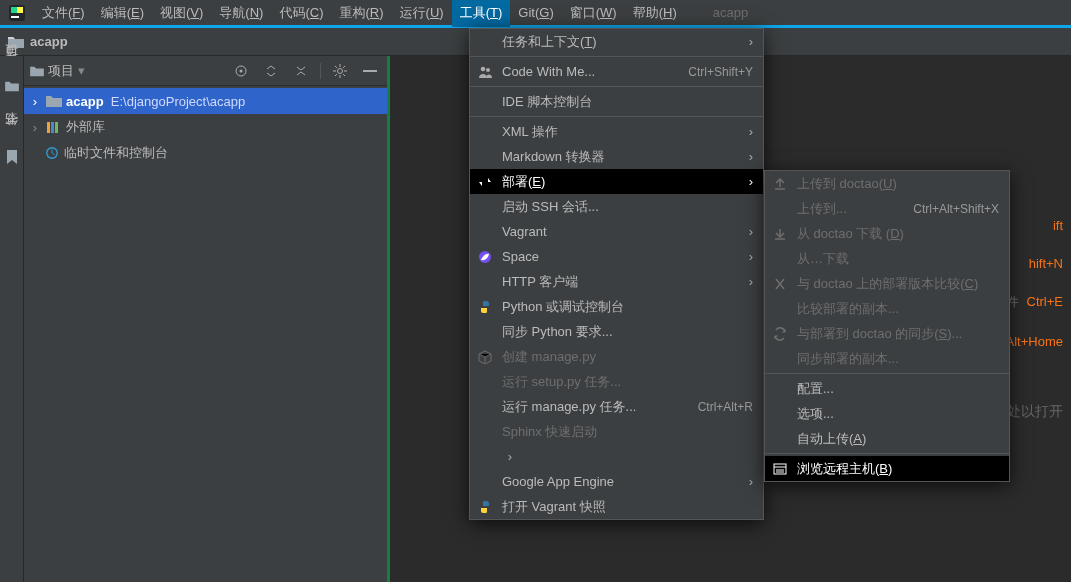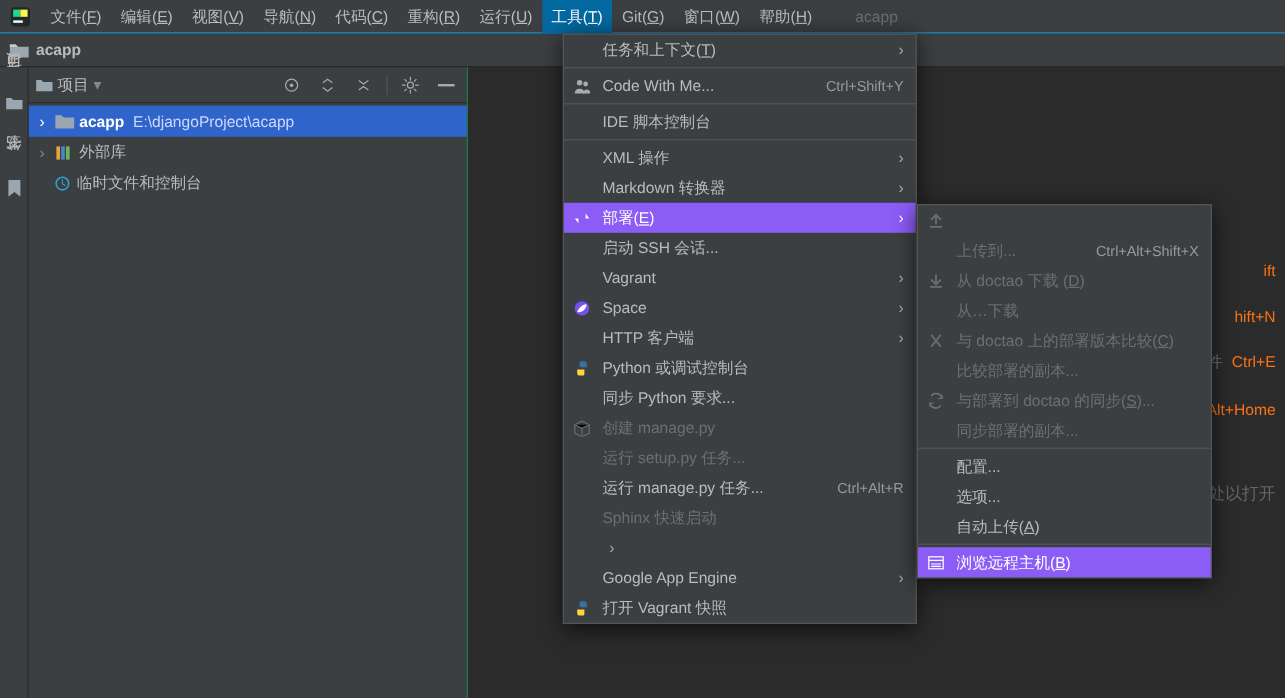--- a/index.html
+++ b/index.html
@@ -1,32 +1,32 @@
 <!DOCTYPE html>
 <html><head>
 <meta charset="utf-8">
 <style>
 * { margin:0; padding:0; box-sizing:border-box; font-family:"Segoe UI","Microsoft YaHei",sans-serif; font-size:13px; }
 body { width:1071px; height:582px; background:#2b2b2b; color:#bbb; overflow:hidden; position:relative; }
-.menubar { height:28px; background:#3c3f41; display:flex; align-items:center; padding:0 4px; border-bottom:1px solid #0ea5e9; }
+.menubar { height:28px; background:#3c3f41; display:flex; align-items:center; padding:0 4px; border-bottom:3px solid #0ea5e9; }
 .menubar .logo { width:18px; height:18px; margin:0 8px 0 4px; display:flex; align-items:center; justify-content:center; }
 .menubar .menu-item { padding:0 8px; height:28px; display:flex; align-items:center; cursor:pointer; }
 .menubar .menu-item.active { background:#0369a1; color:#fff; }
 .menubar .menu-item.app-name { color:#6e6e6e; margin-left:20px; }
 .menubar .menu-item .mn { text-decoration:underline; }
 
 .breadcrumbbar { height:28px; background:#3c3f41; display:flex; align-items:center; padding:0 8px; border-bottom:1px solid #282828; }
 .breadcrumbbar .folder { display:flex; align-items:center; gap:6px; }
 
 .workarea { display:flex; height:526px; position:relative; }
 
 .vtab { width:24px; background:#3c3f41; border-right:1px solid #282828; display:flex; flex-direction:column; align-items:center; padding-top:6px; gap:14px; }
 .vtab .label { writing-mode:vertical-rl; transform:rotate(180deg); color:#bbb; font-size:12px; }
 
-.projpanel { width:366px; background:#3c3f41; border-right:1px solid #15803d; display:flex; flex-direction:column; }
+.projpanel { width:366px; background:#3c3f41; border-right:3px solid #15803d; display:flex; flex-direction:column; }
 .projheader { height:30px; display:flex; align-items:center; padding:0 6px; border-bottom:1px solid #2b2b2b; gap:8px; }
 .projheader .title { display:flex; align-items:center; gap:4px; }
 .projheader .spacer { flex:1; }
 .projheader .iconbtn { width:22px; height:22px; display:flex; align-items:center; justify-content:center; color:#aaa; cursor:pointer; }
 
 .tree { padding:2px 0; }
 .tree-row { display:flex; align-items:center; height:26px; padding-left:4px; gap:4px; cursor:pointer; }
 .tree-row.selected { background:#2f65ca; color:#fff; }
 .tree-row .chev { width:14px; text-align:center; color:#888; }
 .tree-row .chev.sel { color:#fff; }
@@ -37,21 +37,21 @@
 .editorarea { flex:1; position:relative; background:#2b2b2b; }
 .welcome { background:#2b2b2b; position:absolute; inset:0; display:flex; flex-direction:column; align-items:flex-end; justify-content:center; padding-right:8px; gap:22px; color:#777; }
 .welcome .row { font-size:14px; }
 .welcome .row .sc { color:#f97316; }
 .welcome .drop { color:#666; font-size:14px; margin-top:30px; }
 
 .popup { position:absolute; background:#3c3f41; border:1px solid #555; box-shadow:0 4px 18px rgba(0,0,0,.7); }
 .popup1 { left:469px; top:28px; width:295px; }
 .popup2 { left:764px; top:170px; width:246px; }
 .p-row { height:25px; display:flex; align-items:center; padding:0 10px 0 6px; gap:8px; cursor:pointer; }
-.p-row.hi { background:#8b5cf6; color:#fff; }
+.p-row.hi { background:#000000; color:#fff; }
 .p-row.dis { color:#6e6e6e; }
 .p-row .ic { width:18px; display:flex; align-items:center; justify-content:center; color:#aaa; }
 .p-row.hi .ic { color:#fff; }
 .p-row .lbl { flex:1; white-space:nowrap; }
 .p-row .lbl .mn { text-decoration:underline; }
 .p-row .sc { color:#999; font-size:12px; }
 .p-row .arr { width:10px; text-align:right; color:#aaa; }
 .p-row.hi .arr { color:#fff; }
 .p-sep { height:1px; background:#555; margin:2px 0; }
 
@@ -332,20 +332,21 @@
     </div>
   </div>
 
 <div class="popup popup2" id="popup2">
     <div class="p-row dis">
       <span class="ic">
         <svg width="14" height="14" viewBox="0 0 14 14">
           <path d="M7 10V3M3 6l4-4 4 4M2 12h10" stroke="#6e6e6e" fill="none" stroke-width="1.5"></path>
         </svg>
       </span>
+      <span class="lbl">上传到 doctao(<span class="mn">U</span>)</span>
     </div>
     <div class="p-row dis">
       <span class="ic"></span>
       <span class="lbl">上传到...</span>
       <span class="sc">Ctrl+Alt+Shift+X</span>
     </div>
     <div class="p-row dis">
       <span class="ic">
         <svg width="14" height="14" viewBox="0 0 14 14">
           <path d="M7 2v7M3 6l4 4 4-4M2 12h10" stroke="#6e6e6e" fill="none" stroke-width="1.5"></path>

